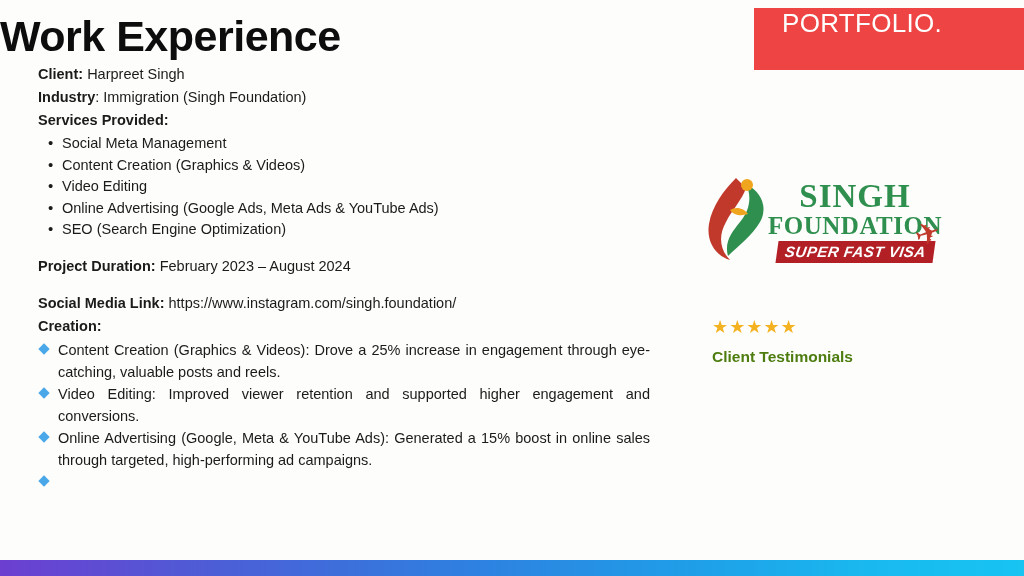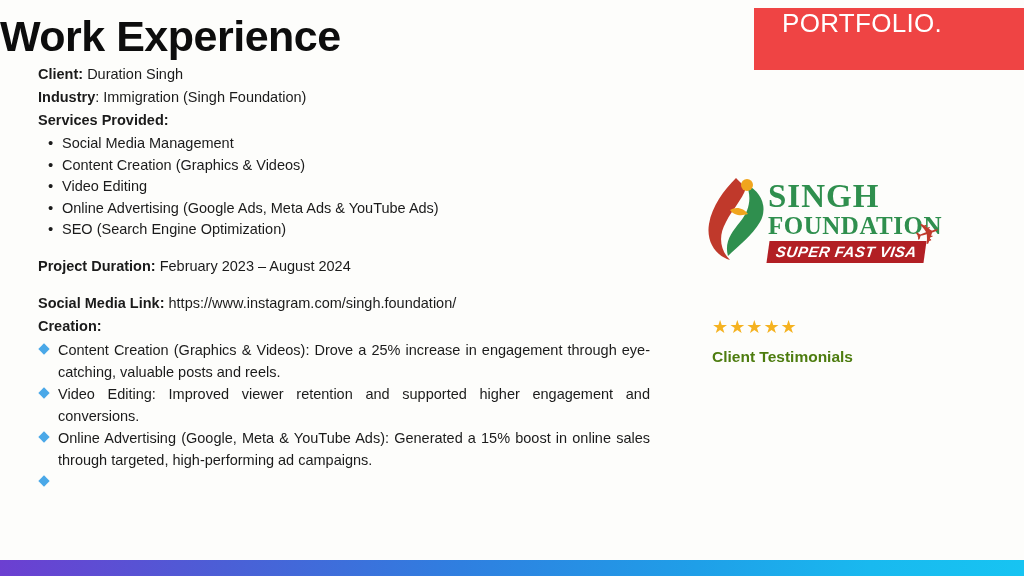--- a/index.html
+++ b/index.html
@@ -113,20 +113,21 @@
     transform: rotate(45deg);
   }
 
   
   .logo-wrap {
     position: absolute;
     left: 706px;
     top: 172px;
     width: 240px;
     height: 120px;
+    text-align: center;
   }
   .logo-text {
     position: absolute;
     left: 62px;
     top: 8px;
     font-family: "Liberation Serif", serif;
   }
   .logo-singh {
     font-size: 33px;
     font-weight: bold;
@@ -215,29 +216,29 @@
   <div class="title">Work Experience</div>
 
   <div class="portfolio-badge">
     <span>PORTFOLIO.</span>
   </div>
 
   <div class="left-col">
 
     <div class="meta-line">
       <b>Client:</b>
-      <span>Duration Singh</span>
+      <span>Harpreet Singh</span>
     </div>
     <div class="meta-line">
       <b>Industry</b><span>: Immigration (Singh Foundation)</span>
     </div>
 
     <div class="section-head">Services Provided:</div>
     <ul class="services">
-      <li>Social Media Management</li>
+      <li>Social Meta Management</li>
       <li>Content Creation (Graphics &amp; Videos)</li>
       <li>Video Editing</li>
       <li>Online Advertising (Google Ads, Meta Ads &amp; YouTube Ads)</li>
       <li>SEO (Search Engine Optimization)</li>
     </ul>
 
     <div class="meta-line spaced">
       <b>Project Duration:</b><span> February 2023 – August 2024</span>
     </div>
 

